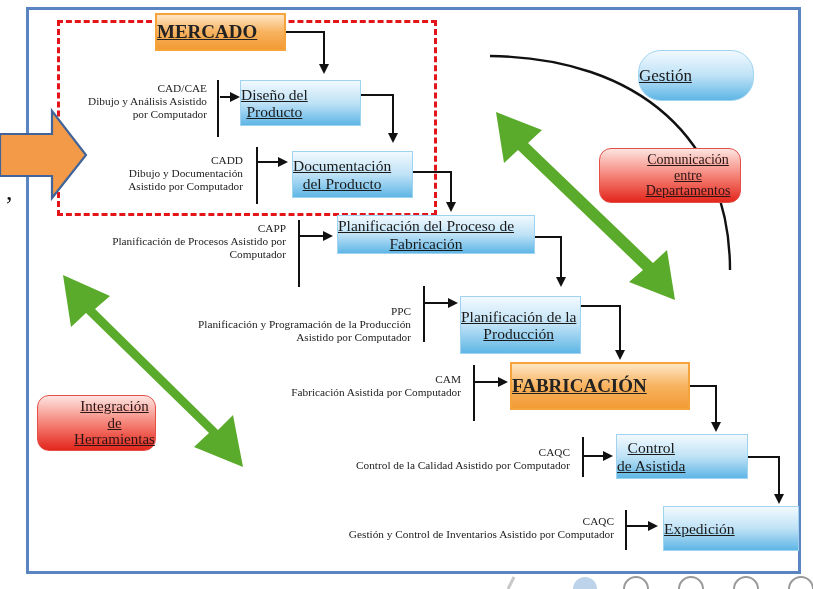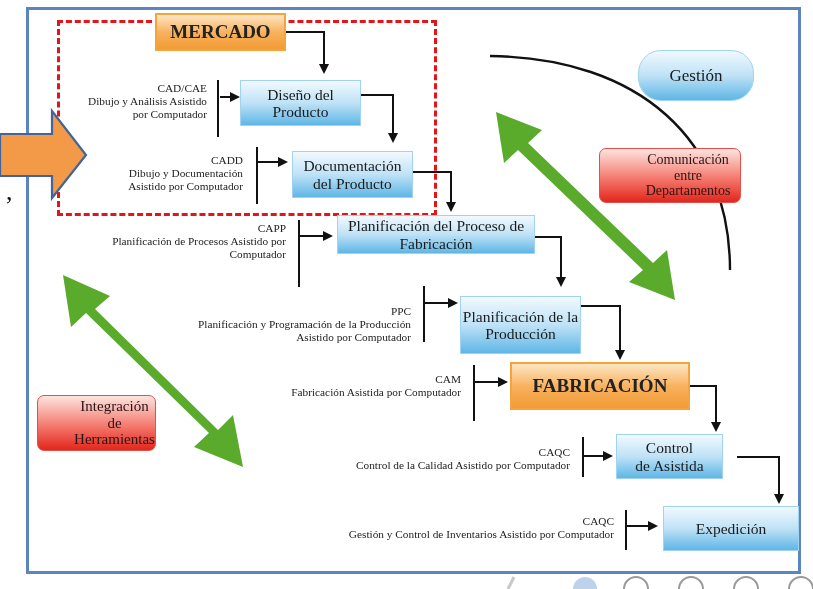--- a/index.html
+++ b/index.html
@@ -1,23 +1,23 @@
 <!DOCTYPE html>
 <html><head>
 <meta charset="utf-8">
 <style>
   html, body { margin: 0; padding: 0; background: #ffffff; }
   body { width: 813px; height: 589px; position: relative; overflow: hidden; font-family: "Liberation Serif", "DejaVu Serif", serif; color: #1a1a1a; }
   #stage { position: absolute; left: 0; top: 0; width: 813px; height: 589px; }
   .frame { position: absolute; left: 26px; top: 7px; width: 769px; height: 561px; border: 3px solid #5b85c0; box-sizing: content-box; }
   .dashed { position: absolute; left: 57px; top: 20px; width: 374px; height: 190px; border: 3px dashed #e3151b; }
-  .box { position: absolute; display: flex; align-items: center; justify-content: center; text-align: center; line-height: 1.12; box-sizing: border-box; }
+  .box { position: absolute; display: flex; align-items: center; justify-content: flex-start; text-align: center; line-height: 1.12; box-sizing: border-box; text-decoration: underline; }
   .blue { background: linear-gradient(to bottom, #f1f9fe 0%, #bfe2f6 50%, #5fb6e6 100%); border: 1.5px solid #9fd3f0; font-size: 15.5px; color: #1a1a1a; }
   .orange { background: linear-gradient(to bottom, #fde6c4 0%, #f8b25f 50%, #f19b34 100%); border: 2px solid #f6a33b; font-weight: bold; font-size: 19px; color: #222; }
-  .red { background: linear-gradient(to bottom, #fde4e0 0%, #f47a6e 55%, #e3261c 100%); border: 1.5px solid #e3504a; border-radius: 7px; font-size: 14px; color: #2a1414; padding-left: 36px; }
+  .red { background: linear-gradient(to bottom, #fde4e0 0%, #f47a6e 55%, #e3261c 100%); border: 1.5px solid #e3504a; border-radius: 12px; font-size: 14px; color: #2a1414; padding-left: 36px; }
   .label { position: absolute; text-align: right; font-size: 11.3px; line-height: 1.16; color: #222; white-space: nowrap; }
   .bar { position: absolute; width: 2.4px; background: #111; }
   svg#lines { position: absolute; left: 0; top: 0; }
 </style>
 </head>
 <body>
 
 <div id="stage">
   <div class="frame"></div>
   <div class="dashed"></div>
@@ -81,21 +81,21 @@
   </div>
   <div class="box blue" style="left:460px;top:296px;width:121px;height:58px;">
     <div>
         <div>Planificación de la</div>
         <div>Producción</div>
       </div>
   </div>
   <div class="box orange" style="left:510px;top:362px;width:180px;height:48px;">
     <span>FABRICACIÓN</span>
   </div>
-  <div class="box blue" style="left:616px;top:434px;width:107px;height:45px;">
+  <div class="box blue" style="left:616px;top:434px;width:132px;height:45px;">
     <div>
         <div>Control</div>
         <div>de Asistida</div>
       </div>
   </div>
   <div class="box blue" style="left:663px;top:506px;width:136px;height:45px;">
     <span>Expedición</span>
   </div>
 
   <div class="box blue" style="left:638px;top:50px;width:116px;height:51px;font-size:17px;border-radius:23px;">

